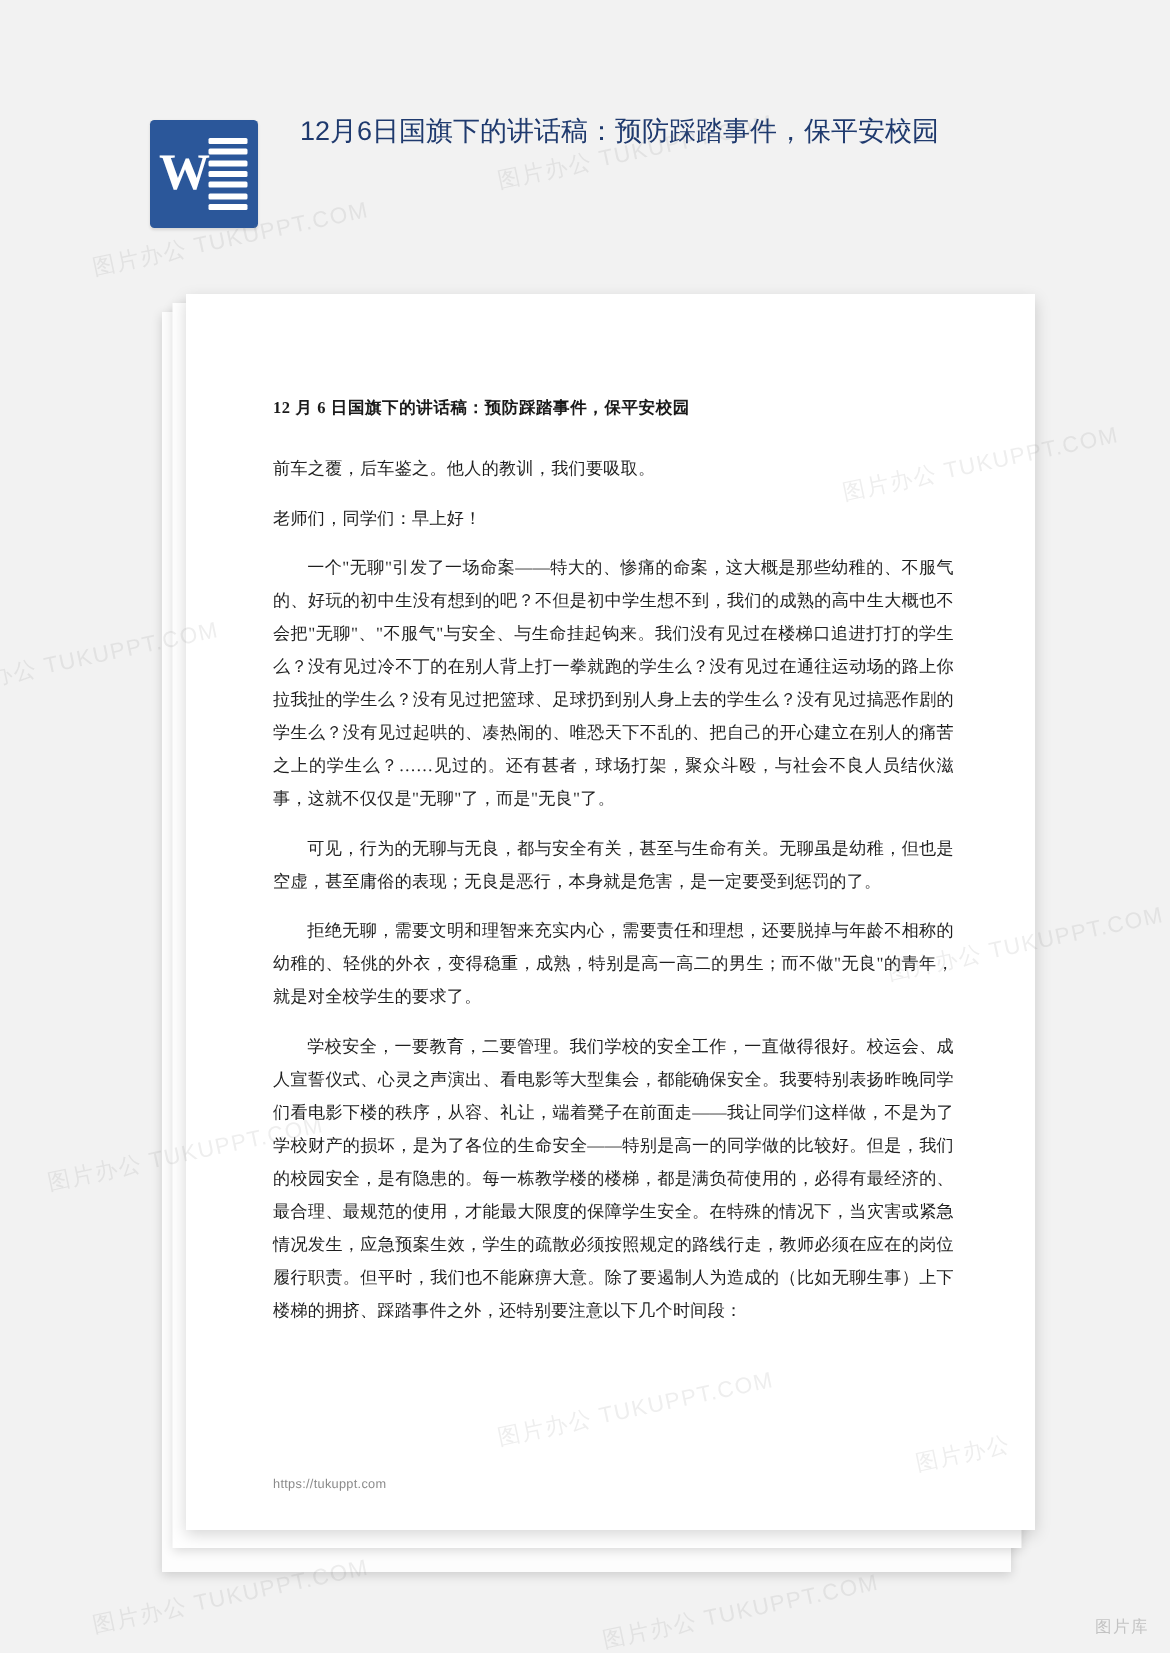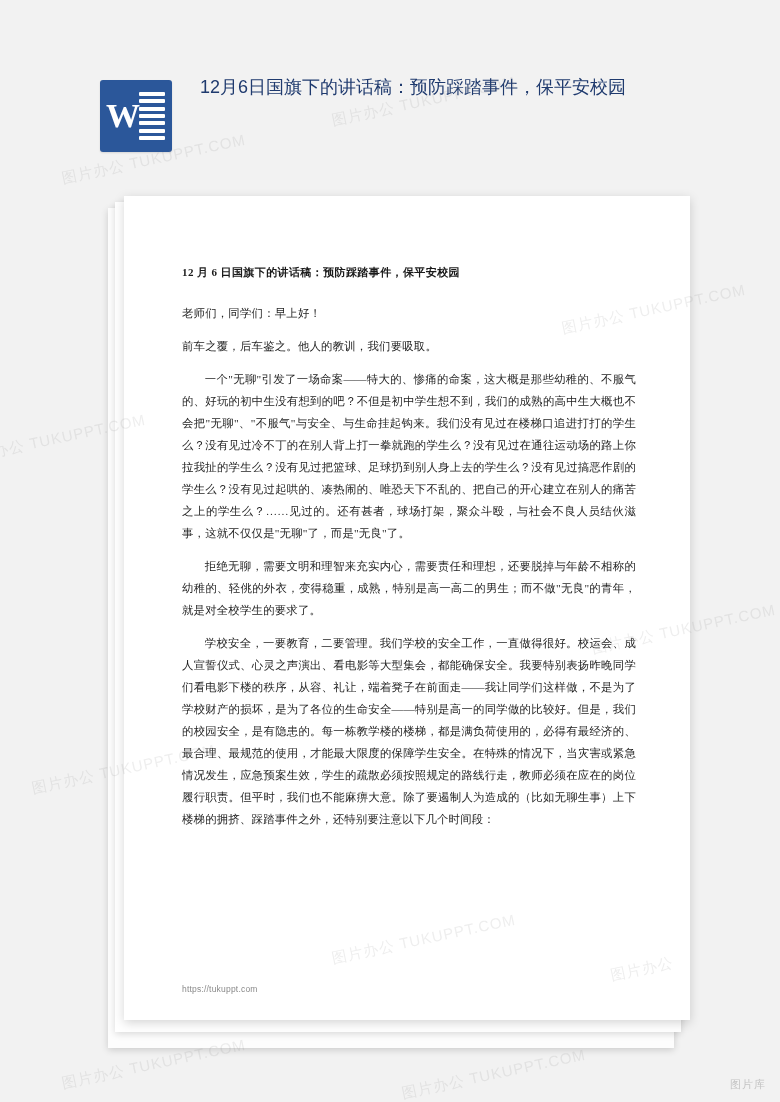--- a/index.html
+++ b/index.html
@@ -186,23 +186,24 @@
 <body>
 
 <div class="page-stack">
   <div class="page-back2"></div>
   <div class="page-back1"></div>
 
   <div class="page-front">
     <div class="page-inner">
       <h1 class="body-title">12 月 6 日国旗下的讲话稿：预防踩踏事件，保平安校园</h1>
 
+      <p class="para noindent">前车之覆，后车鉴之。他人的教训，我们要吸取。</p>
       <p class="para noindent">老师们，同学们：早上好！</p>
-      <p class="para noindent">前车之覆，后车鉴之。他人的教训，我们要吸取。</p>
       <p class="para">一个"无聊"引发了一场命案——特大的、惨痛的命案，这大概是那些幼稚的、不服气的、好玩的初中生没有想到的吧？不但是初中学生想不到，我们的成熟的高中生大概也不会把"无聊"、"不服气"与安全、与生命挂起钩来。我们没有见过在楼梯口追进打打的学生么？没有见过冷不丁的在别人背上打一拳就跑的学生么？没有见过在通往运动场的路上你拉我扯的学生么？没有见过把篮球、足球扔到别人身上去的学生么？没有见过搞恶作剧的学生么？没有见过起哄的、凑热闹的、唯恐天下不乱的、把自己的开心建立在别人的痛苦之上的学生么？……见过的。还有甚者，球场打架，聚众斗殴，与社会不良人员结伙滋事，这就不仅仅是"无聊"了，而是"无良"了。</p>
+      <p class="para">可见，行为的无聊与无良，都与安全有关，甚至与生命有关。无聊虽是幼稚，但也是空虚，甚至庸俗的表现；无良是恶行，本身就是危害，是一定要受到惩罚的了。</p>
       <p class="para">拒绝无聊，需要文明和理智来充实内心，需要责任和理想，还要脱掉与年龄不相称的幼稚的、轻佻的外衣，变得稳重，成熟，特别是高一高二的男生；而不做"无良"的青年，就是对全校学生的要求了。</p>
       <p class="para">学校安全，一要教育，二要管理。我们学校的安全工作，一直做得很好。校运会、成人宣誓仪式、心灵之声演出、看电影等大型集会，都能确保安全。我要特别表扬昨晚同学们看电影下楼的秩序，从容、礼让，端着凳子在前面走——我让同学们这样做，不是为了学校财产的损坏，是为了各位的生命安全——特别是高一的同学做的比较好。但是，我们的校园安全，是有隐患的。每一栋教学楼的楼梯，都是满负荷使用的，必得有最经济的、最合理、最规范的使用，才能最大限度的保障学生安全。在特殊的情况下，当灾害或紧急情况发生，应急预案生效，学生的疏散必须按照规定的路线行走，教师必须在应在的岗位履行职责。但平时，我们也不能麻痹大意。除了要遏制人为造成的（比如无聊生事）上下楼梯的拥挤、踩踏事件之外，还特别要注意以下几个时间段：</p>
 
       <div class="footer-url">https://tukuppt.com</div>
     </div>
   </div>
 </div>
 
 <div class="header">
   <div class="word-icon">

